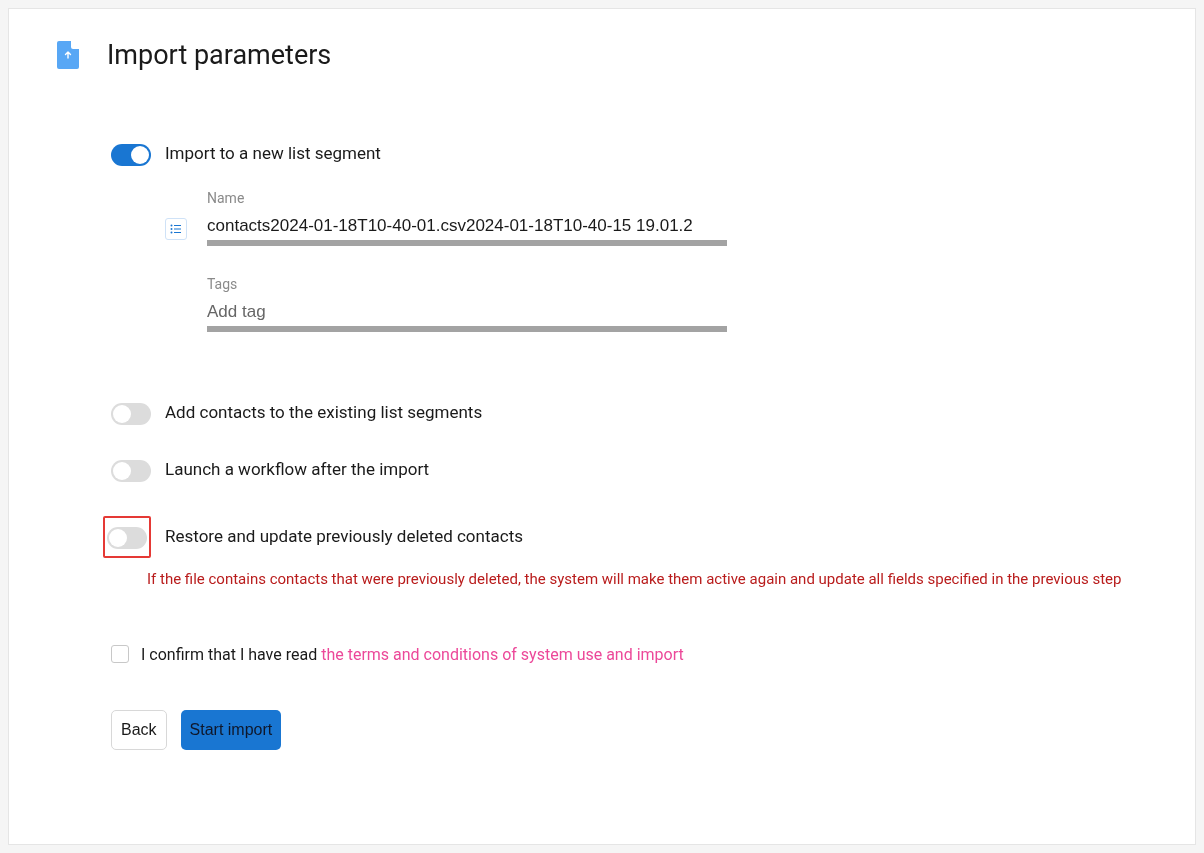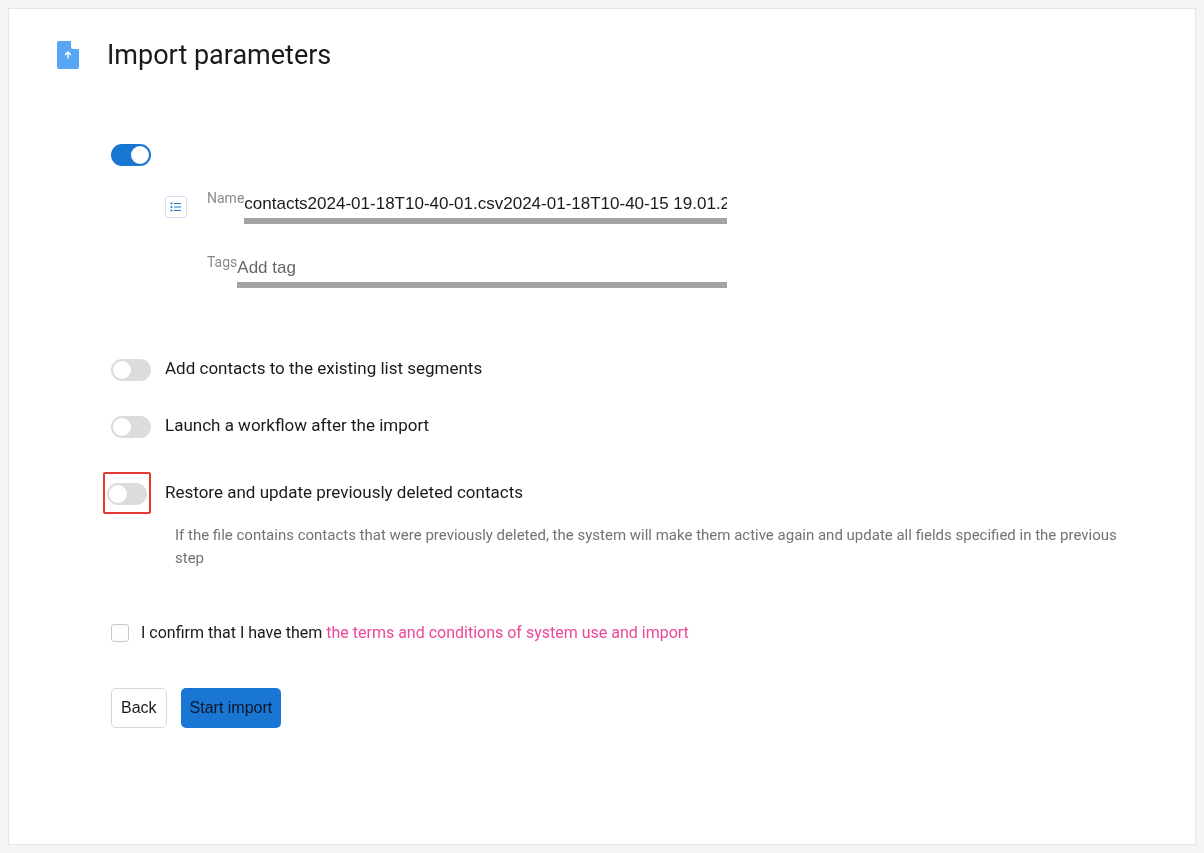--- a/index.html
+++ b/index.html
@@ -122,21 +122,21 @@
     justify-content: center;
     margin-bottom: 6px;
     flex-shrink: 0;
   }
   .segment-icon svg {
     width: 12px;
     height: 10px;
   }
   .field-wrap {
     display: flex;
-    flex-direction: row;
+    flex-direction: column;
     width: 520px;
   }
   .field-label {
     font-size: 14px;
     color: #8a8a8a;
     margin-bottom: 6px;
   }
   .text-input {
     border: none;
     border-bottom: 6px solid #a3a3a3;
@@ -159,22 +159,22 @@
   .highlight-box {
     border: 2px solid #e53935;
     padding: 0px 2px;
     display: inline-flex;
     height: 42px;
     align-items: center;
     border-radius: 2px;
   }
   .help-text {
     font-size: 15px;
-    color: #737373;
-    margin-left: 64px;
+    color: #b91c1c;
+    margin-left: 36px;
     margin-top: -14px;
     margin-bottom: 24px;
     line-height: 1.5;
   }
   .confirm-row {
     display: flex;
     align-items: center;
     gap: 12px;
     margin-top: 54px;
     margin-bottom: 46px;
@@ -227,20 +227,21 @@
           <path d="M5 8 L5 2 M5 2 L2.5 4.5 M5 2 L7.5 4.5" stroke="#fff" stroke-width="1.4" fill="none" stroke-linecap="round"></path>
         </svg>
     </div>
     <h1 class="page-title">Import parameters</h1>
   </div>
 
   <div class="content">
 
     <div class="toggle-row">
       <div class="toggle on"></div>
+      <span class="toggle-label">Import to a new list segment</span>
     </div>
 
     <div class="field-block">
       <div class="field-row">
         <div class="segment-icon">
           <svg viewBox="0 0 12 10">
             <circle cx="1.5" cy="1.5" r="1" fill="#1976d2"></circle>
             <rect x="4" y="1" width="7" height="1" fill="#1976d2"></rect>
             <circle cx="1.5" cy="5" r="1" fill="#1976d2"></circle>
             <rect x="4" y="4.5" width="7" height="1" fill="#1976d2"></rect>
@@ -283,21 +284,21 @@
       <div class="highlight-box">
         <div class="toggle off"></div>
       </div>
       <span class="toggle-label" style="margin-top:10px;">Restore and update previously deleted contacts</span>
     </div>
     <p class="help-text">If the file contains contacts that were previously deleted, the system will make them active again and update all fields specified in the previous step</p>
 
     <div class="confirm-row">
       <div class="checkbox"></div>
       <span class="confirm-text">
-        <span>I confirm that I have them </span><a class="confirm-link">the terms and conditions of system use and import</a>
+        <span>I confirm that I have read </span><a class="confirm-link">the terms and conditions of system use and import</a>
       </span>
     </div>
 
     <div class="button-row">
       <button class="btn btn-back">Back</button>
       <button class="btn btn-primary">Start import</button>
     </div>
 
   </div>
 </div>

